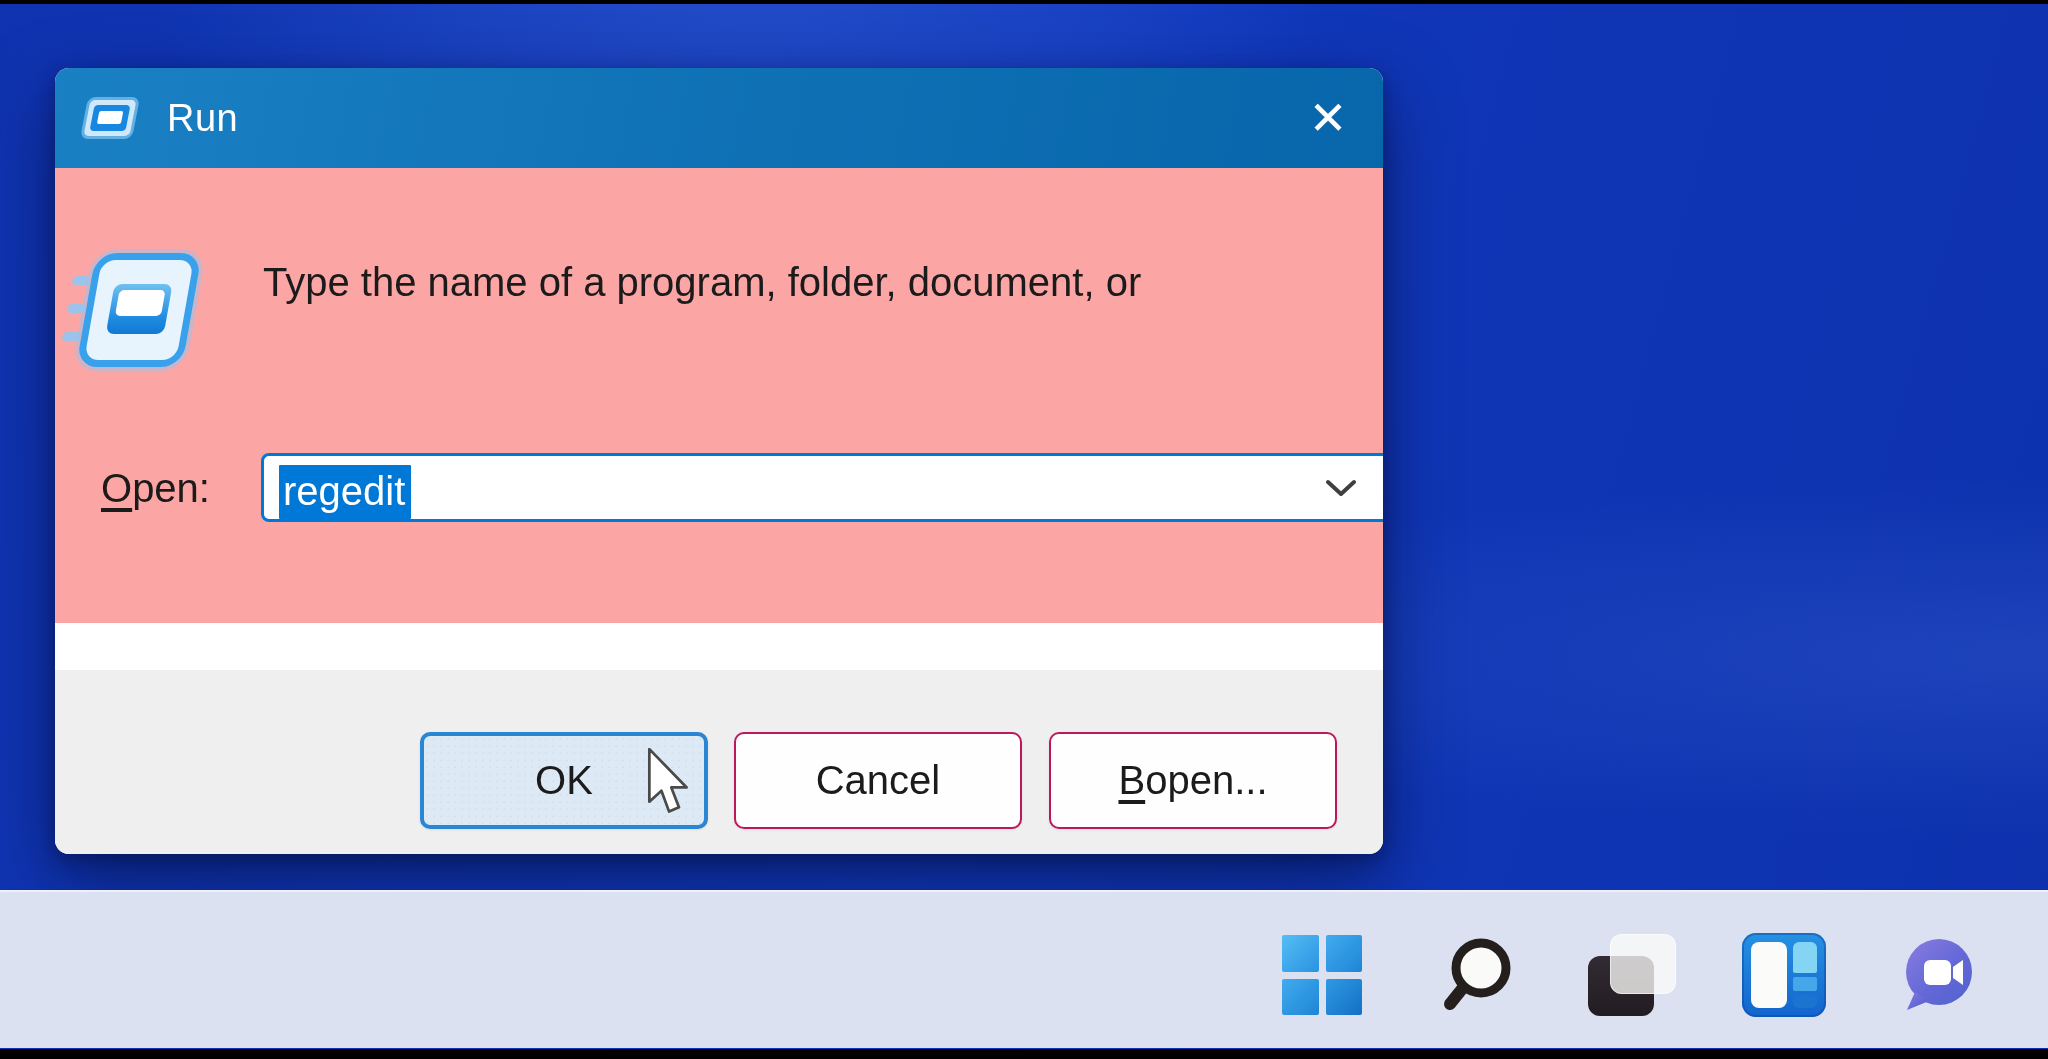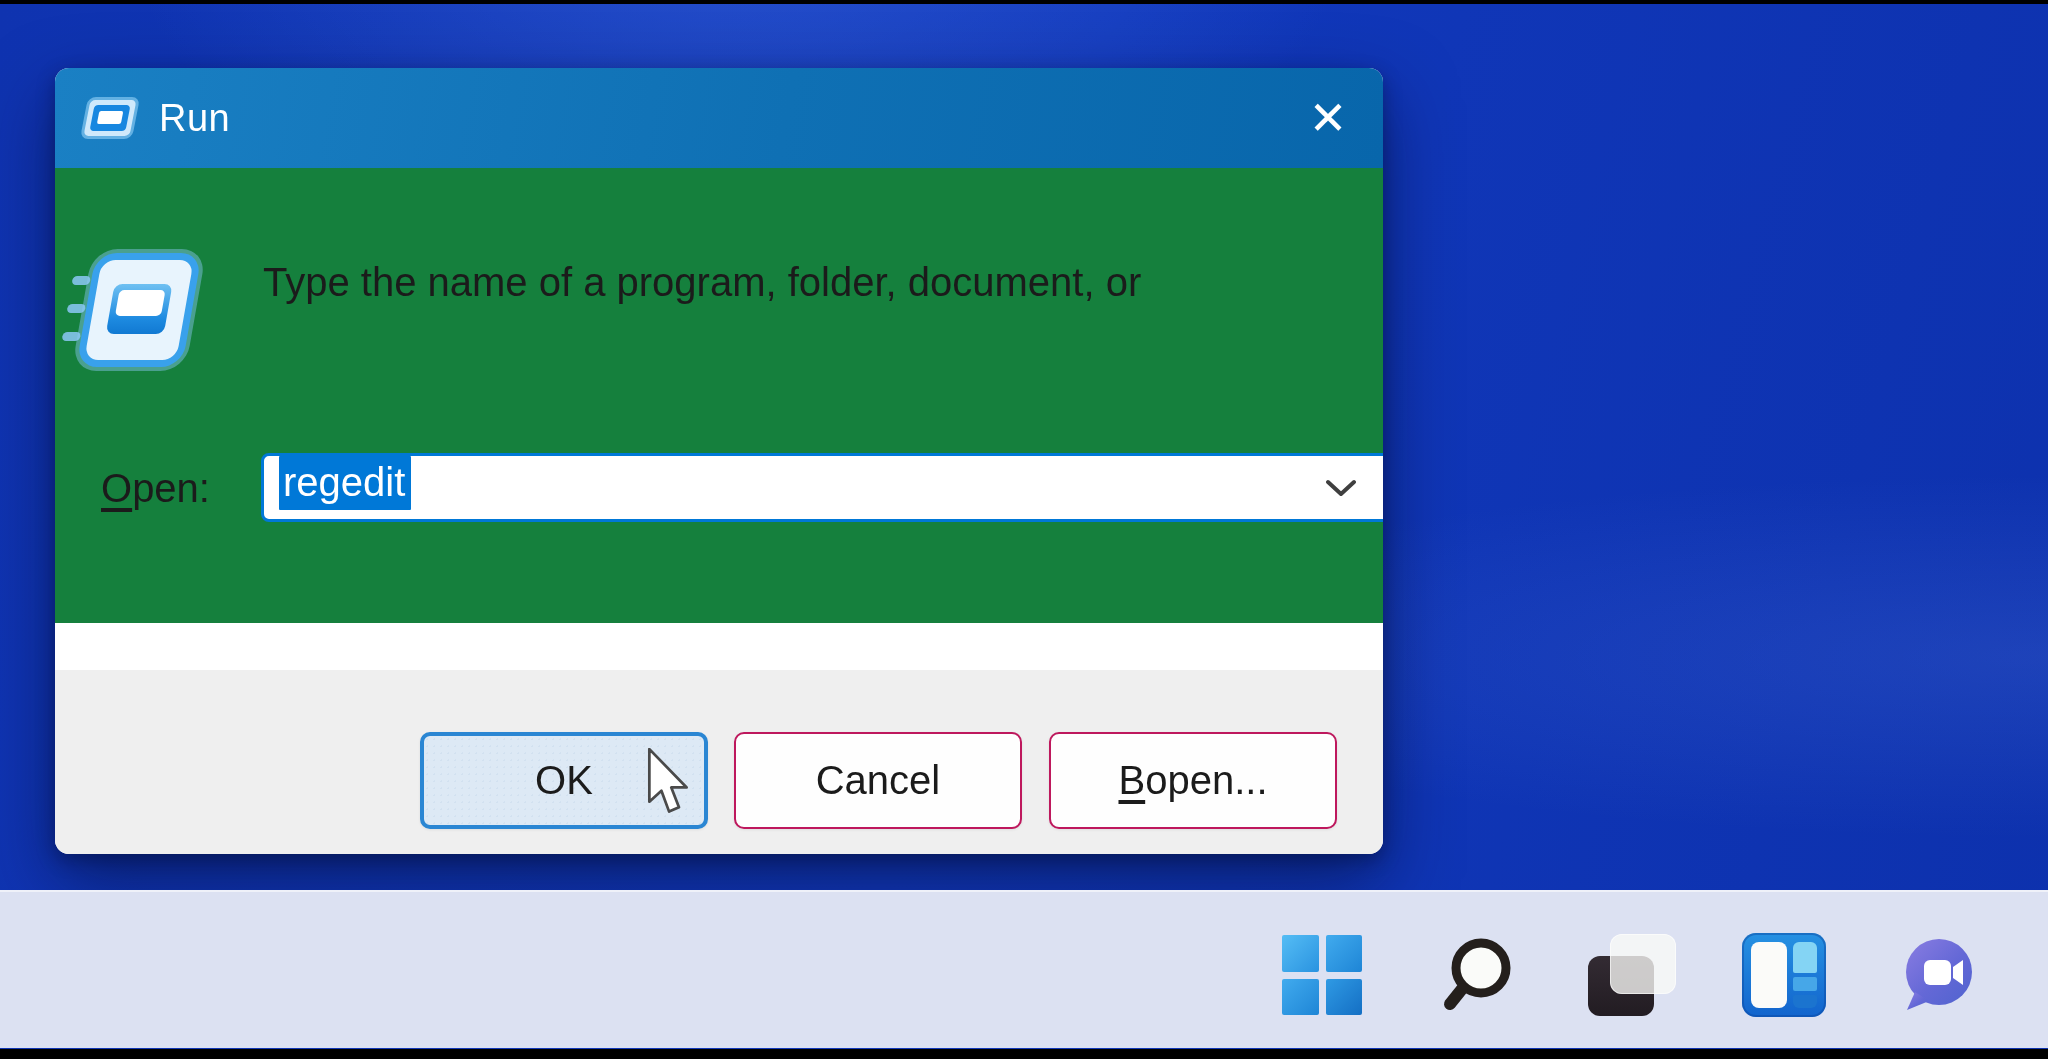--- a/index.html
+++ b/index.html
@@ -22,55 +22,55 @@
   .dialog {
     position:absolute; left:55px; top:68px; width:1328px; height:786px;
     border-radius:14px; overflow:hidden; background:#fff;
     box-shadow:0 28px 70px rgba(0,8,40,.50), 0 6px 18px rgba(0,8,40,.35);
     z-index:10;
   }
   .titlebar {
     height:100px; display:flex; align-items:center; padding-left:32px;
     background:linear-gradient(100deg,#1a80c4 0%, #0f70b4 55%, #0866ab 100%);
   }
-  .titlebar-title { color:#fff; font-size:38px; margin-left:26px; letter-spacing:.5px; }
+  .titlebar-title { color:#fff; font-size:38px; margin-left:34px; letter-spacing:.5px; }
   .close-btn {
     margin-left:auto; margin-right:24px; width:62px; height:62px;
     display:flex; align-items:center; justify-content:center;
     color:#fff; font-size:46px; font-weight:200; cursor:default;
   }
 
   
   .runicon-sm { position:relative; width:46px; height:36px; transform:skewX(-11deg); }
   .runicon-sm .outer { position:absolute; inset:0; background:#cfe9fb; border-radius:5px;
     box-shadow:0 0 0 3px rgba(140,205,245,.65); }
   .runicon-sm .inner { position:absolute; inset:5px; background:#1787e0; border-radius:4px; }
   .runicon-sm .bar { position:absolute; left:11px; right:11px; top:11px; height:13px; background:#fff; border-radius:2px; }
 
-  .dialog-body { position:absolute; left:0; top:100px; width:100%; height:455px; background:#15803d; }
+  .dialog-body { position:absolute; left:0; top:100px; width:100%; height:455px; background:#fca5a5; }
 
   
   .runicon-lg { position:absolute; left:38px; top:92px; width:92px; height:100px; transform:skewX(-10deg); }
   .runicon-lg .outer { position:absolute; inset:0; background:#e8f4fd; border-radius:14px;
     box-shadow:0 0 0 7px #39a1ec, 0 0 0 11px rgba(140,200,245,.45); }
   .runicon-lg .inner { position:absolute; left:17px; top:24px; width:58px; height:50px; border-radius:8px;
     background:linear-gradient(180deg,#6fc0f2 0%, #1d8ae0 70%, #1179d2 100%); }
   .runicon-lg .bar { position:absolute; left:6px; top:6px; width:46px; height:26px; background:#fff; border-radius:5px; }
   .runicon-lg .dash { position:absolute; left:-26px; width:18px; height:9px; border-radius:5px; background:rgba(140,200,246,.85); }
   .runicon-lg .d1 { top:16px; } .runicon-lg .d2 { top:44px; } .runicon-lg .d3 { top:72px; }
 
   .desc { position:absolute; left:208px; top:85px; font-size:40px; line-height:59px; color:#1b1b1b; white-space:nowrap; }
 
   .open-row-label { position:absolute; left:46px; top:298px; font-size:40px; color:#1b1b1b; }
   .accel { text-decoration:underline; text-underline-offset:6px; }
 
   .combobox {
     position:absolute; left:206px; top:285px; width:1129px; height:69px;
     background:#fff; border:3px solid #0078d7; border-radius:8px;
-    display:flex; align-items:flex-start; padding-left:15px;
+    display:flex; align-items:flex-end; padding-left:15px;
   }
   .combobox .selection {
     background:#0078d7; color:#fff; font-size:40px; line-height:52px;
     padding:0 6px 2px 4px; border-radius:1px;
   }
   .combo-arrow-btn { position:absolute; right:18px; top:0; height:100%; width:56px;
     display:flex; align-items:center; justify-content:center; }
 
   .dialog-footer { position:absolute; left:0; top:555px; width:100%; height:231px; background:#efefef;margin-top:47px; }
 

